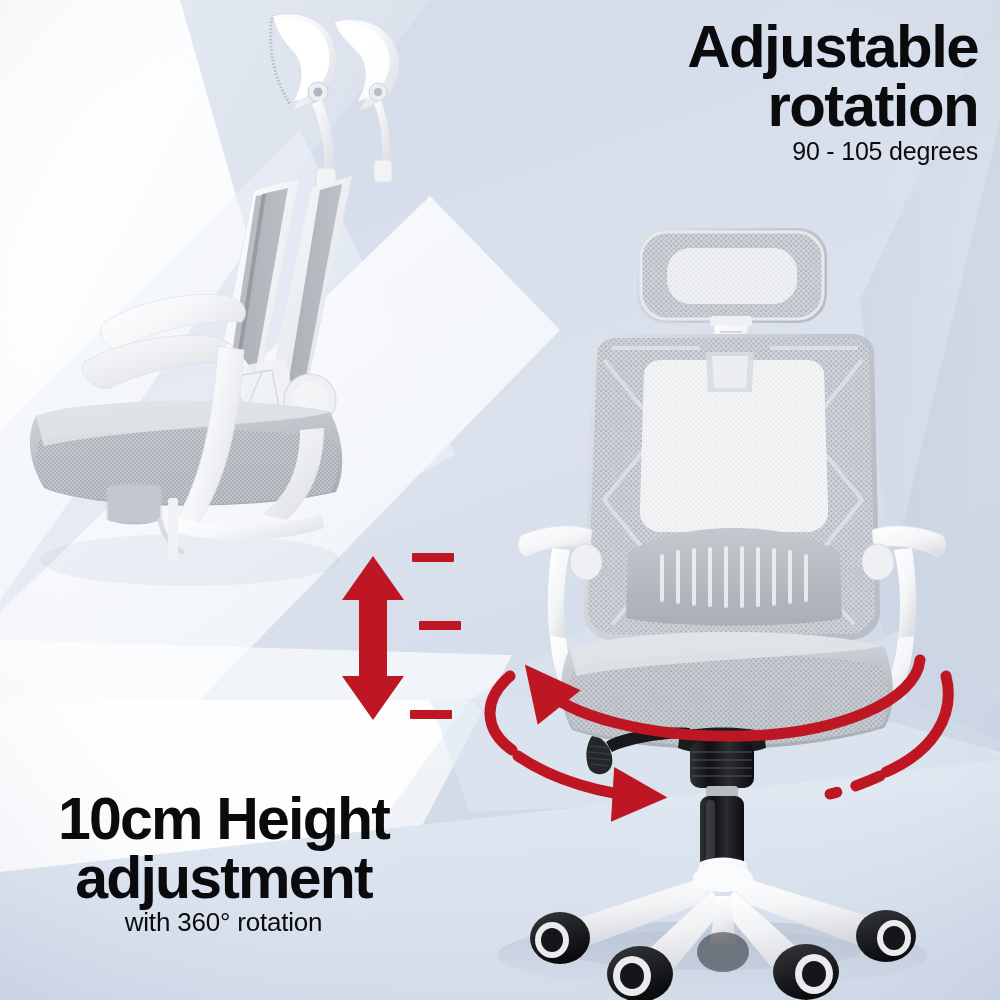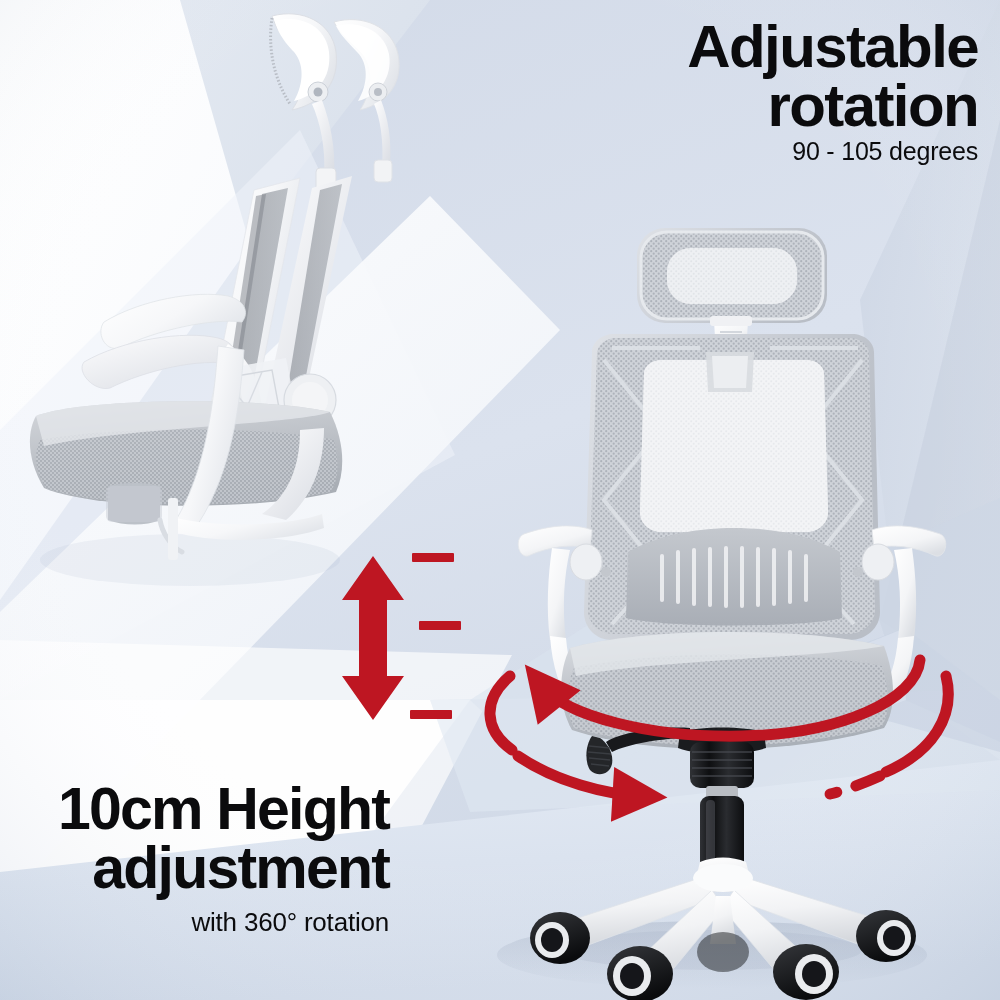--- a/index.html
+++ b/index.html
@@ -19,28 +19,28 @@
   #headline-block{right:22px;top:18px;text-align:right;}
   #headline-block .l1,#headline-block .l2{
     font-weight:700;font-size:60px;line-height:0.98;
     letter-spacing:-1.6px;display:block;white-space:nowrap;
   }
   #headline-block .sub{
     display:block;font-weight:400;font-size:25px;letter-spacing:-0.2px;
     margin-top:1px;white-space:nowrap;
   }
 
-  #height-block{left:58px;bottom:62px;text-align:right;}
+  #height-block{left:58px;bottom:62px;text-align:center;}
   #height-block .l1,#height-block .l2{
     font-weight:700;font-size:59px;line-height:0.99;
     letter-spacing:-1.8px;display:block;white-space:nowrap;
   }
   #height-block .sub{
     display:block;font-weight:400;font-size:26px;letter-spacing:-0.2px;
-    margin-top:10px;white-space:nowrap;
+    margin-top:0;white-space:nowrap;
   }
 </style>
 </head>
 <body>
 
 <div id="stage">
 
   <svg class="layer" id="bg" viewBox="0 0 1000 1000">
     <defs>
       <linearGradient id="gWallR" x1="0" y1="0" x2="0.35" y2="1">

